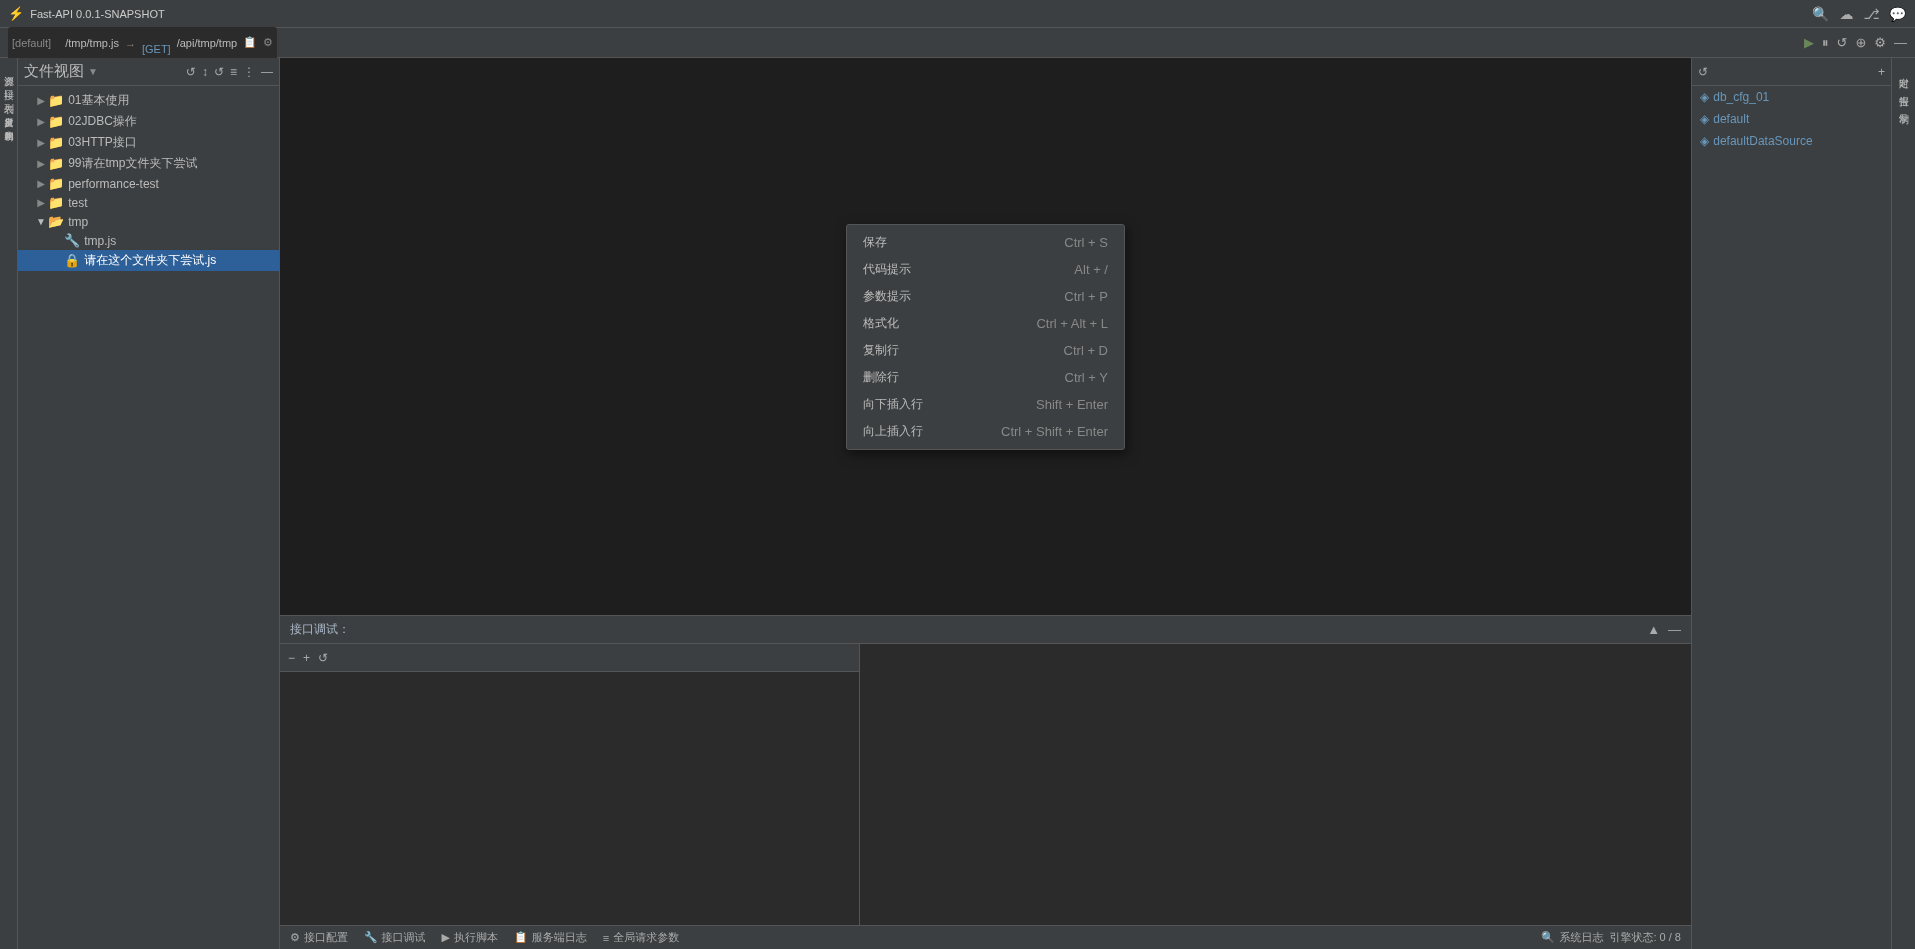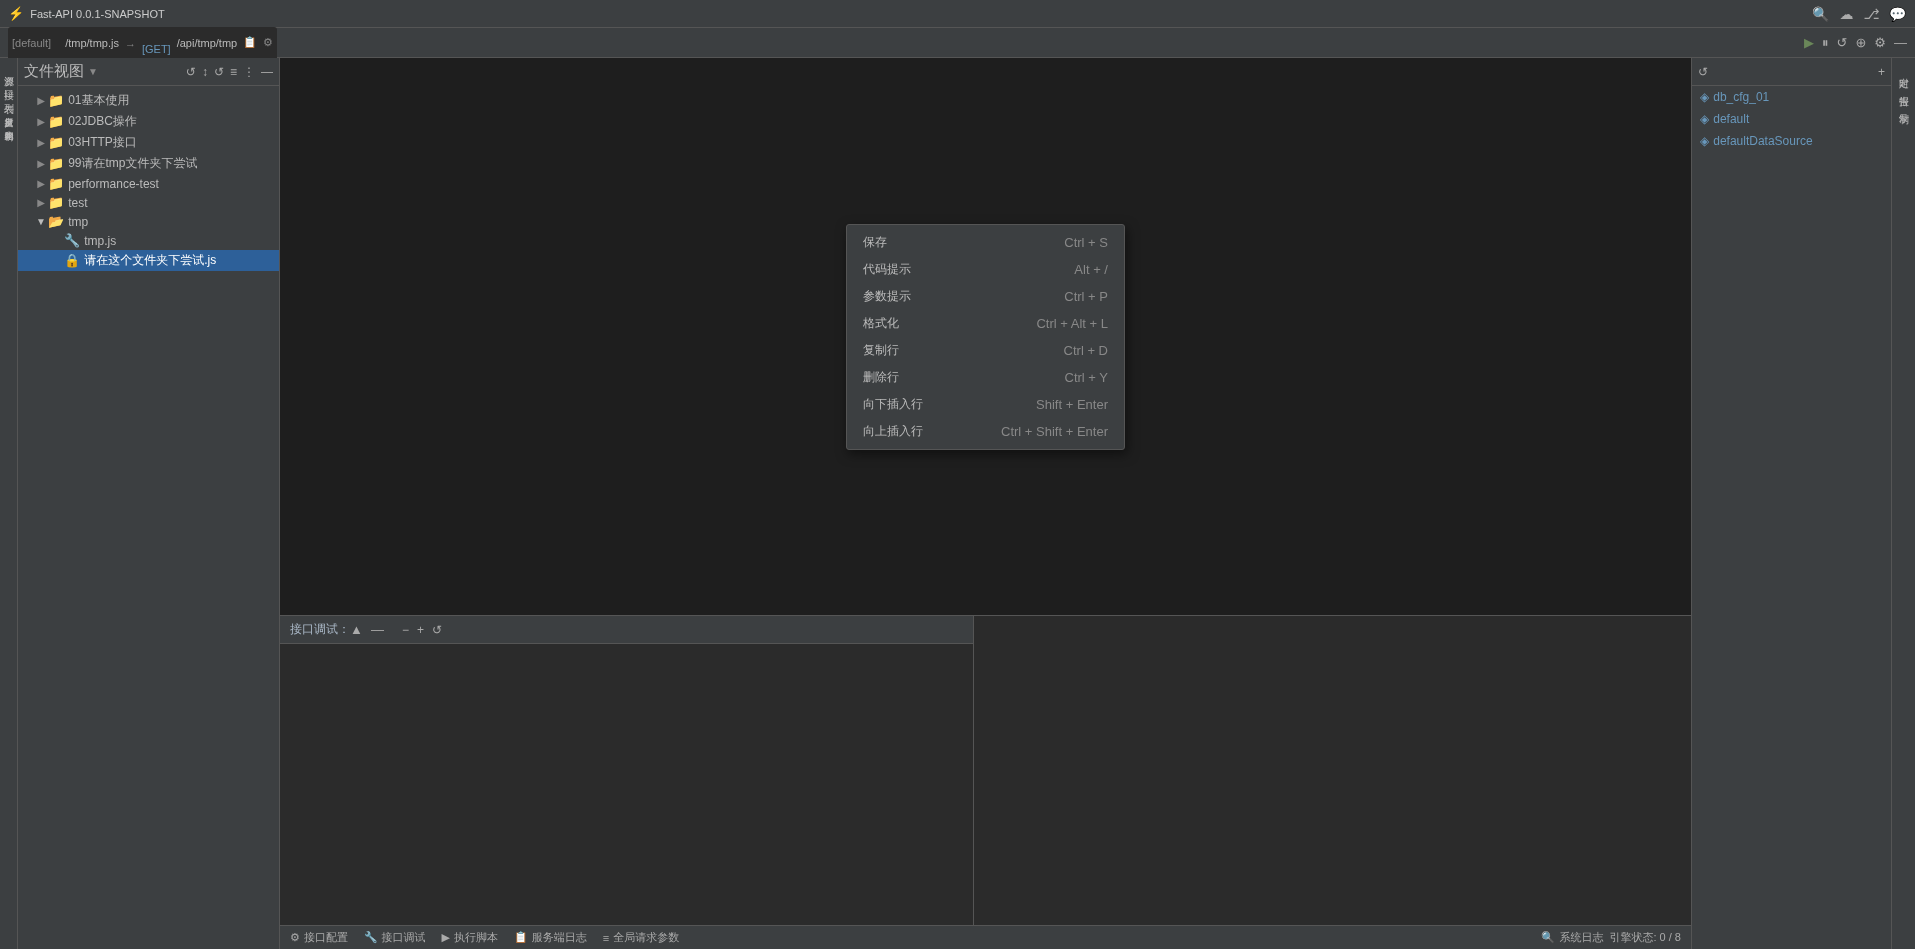--- a/index.html
+++ b/index.html
@@ -174,21 +174,21 @@
     }
     .context-menu-label { color: #bbb; }
     .context-menu-shortcut { color: #888; font-size: 13px; margin-left: 30px; }
 
     
     .bottom-panel {
       height: 310px;
       background: #2b2b2b;
       border-top: 1px solid #555;
       display: flex;
-      flex-direction: row;
+      flex-direction: column;
       flex-shrink: 0;
     }
     .bottom-panel-header {
       height: 28px;
       background: #3c3f41;
       display: flex;
       align-items: center;
       padding: 0 10px;
       border-bottom: 1px solid #555;
       flex-shrink: 0;

